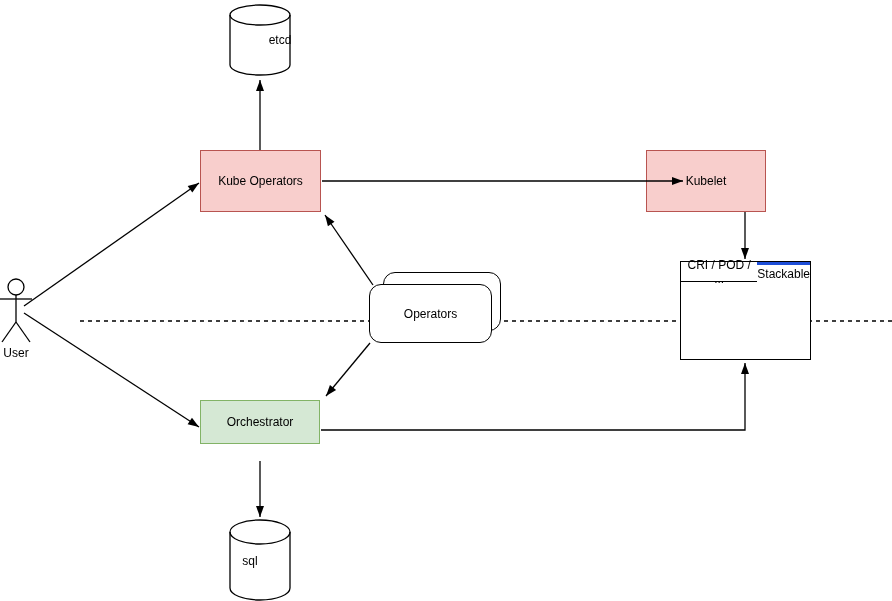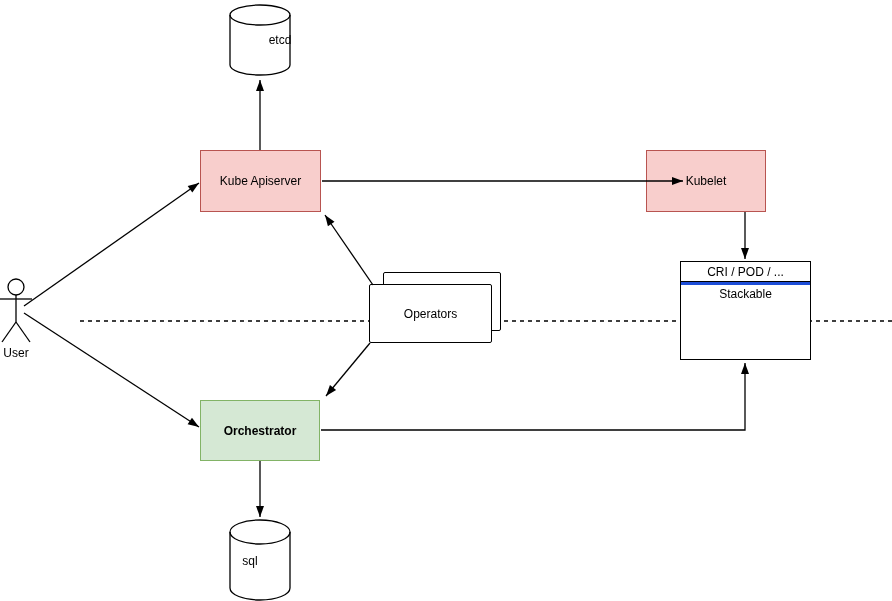--- a/index.html
+++ b/index.html
@@ -11,36 +11,36 @@
   }
   .layer { position:absolute; left:0; top:0; width:892px; height:601px; }
   .node {
     position:absolute; box-sizing:border-box;
     display:flex; align-items:center; justify-content:center; text-align:center;
   }
   .node.red   { background:var(--node-red-fill,#f8cecc);  border:1px solid var(--node-red-stroke,#b85450); }
   .node.green { background:var(--node-green-fill,#d5e8d4); border:1px solid var(--node-green-stroke,#82b366); }
   #kube-apiserver { left:200px; top:150px; width:121px; height:62px; }
   #kubelet        { left:646px; top:150px; width:120px; height:62px; }
-  #orchestrator   { left:200px; top:400px; width:120px; height:61px;font-weight:bold; }
+  #orchestrator   { left:200px; top:400px; width:120px; height:44px; }
 
   .op-rect {
     position:absolute; box-sizing:border-box; background:#ffffff;
-    border:1px solid #000000; border-radius:2px;
+    border:1px solid #000000; border-radius:12px;
   }
   #operators-back  { left:383px; top:272px; width:118px; height:59px; }
   #operators-front {
     left:369px; top:284px; width:123px; height:59px;
     display:flex; align-items:center; justify-content:center; text-align:center;
   }
 
   #agents-stack {
     position:absolute; left:680px; top:261px; width:131px; height:99px;
     box-sizing:border-box; background:#ffffff; border:1px solid #000000;
-    display:flex; flex-direction:column;
+    display:flex; flex-direction:row;
   }
   .agents-row { display:flex; align-items:center; justify-content:center; text-align:center; box-sizing:border-box; }
   .agents-row.hdr { height:20px; border-bottom:1px solid #000000; }
   .agents-row.bod { flex:1; }
   .agents-row.ftr { height:21px; border-top:3px solid #1d4ed8; }
 
   .free-label { position:absolute; text-align:center; }
   #etcd-label { left:230px; top:33px;  width:60px;margin-left:20px; }
   #sql-label  { left:230px; top:554px; width:40px; }
   #user-label { left:-2px;  top:346px; width:36px; }
@@ -50,21 +50,21 @@
 </head>
 <body>
 
 <div class="canvas">
 
   <svg class="layer" width="892" height="601" viewBox="0 0 892 601">
     <line x1="80" y1="321" x2="892" y2="321" stroke="#000000" stroke-width="1.3" stroke-dasharray="4 4"></line>
   </svg>
 
   <div class="node red" id="kube-apiserver">
-    <span>Kube Apiserver</span>
+    <span>Kube Operators</span>
   </div>
 
   <div class="node red" id="kubelet">
     <span>Kubelet</span>
   </div>
 
   <div class="node green" id="orchestrator">
     <span>Orchestrator</span>
   </div>
 

